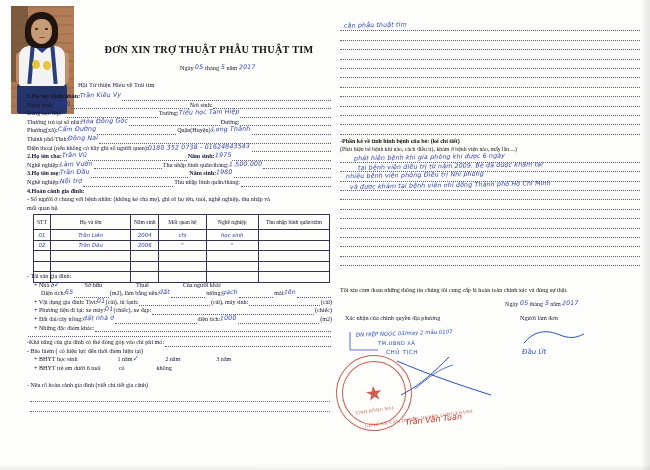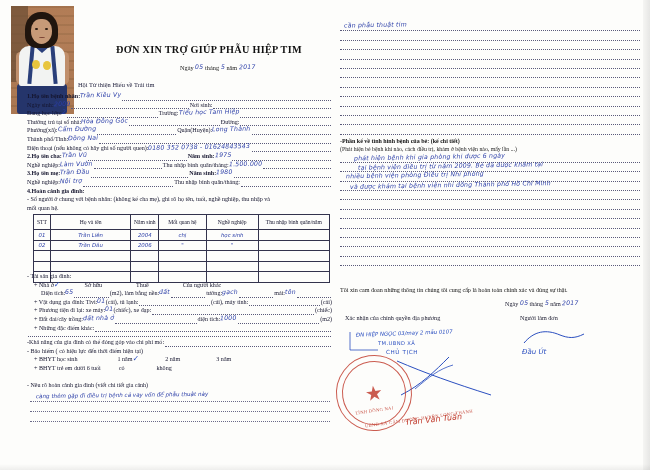--- a/index.html
+++ b/index.html
@@ -120,21 +120,21 @@
     <div class="ph-logo1"></div>
     <div class="ph-logo2"></div>
     <div class="ph-neck"></div>
     <div class="ph-hair"></div>
     <div class="ph-face"></div>
     <div class="ph-eye1"></div>
     <div class="ph-eye2"></div>
     <div class="ph-mouth"></div>
   </div>
 
-  <div class="title">ĐƠN XIN TRỢ GIÚP PHẪU HIỆP TIM</div>
+  <div class="title">ĐƠN XIN TRỢ THUẬT PHẪU THUẬT TIM</div>
   <div class="datehdr">
     <span>Ngày</span>
     <span class="hw">05</span>
     <span>tháng</span>
     <span class="hw">5</span>
     <span>năm</span>
     <span class="hw">2017</span>
   </div>
   <div class="orgline">Hội Từ thiện Hiểu về Trái tim</div>
 
@@ -380,23 +380,20 @@
       <span style="width:18px"></span>
       <span>có</span>
       <span style="width:32px"></span>
       <span>không</span>
     </div>
   </div>
 
   <div style="position:absolute;left:27px;top:382px;font-size:6px;color:#15152e;">- Nêu rõ hoàn cảnh gia đình (viết chi tiết gia cảnh)</div>
 
   <div class="bottomhw">
-    <div class="bhline">
-        <span class="t">càng thêm gặp đi điều trị bệnh cả vay vốn để phẫu thuật này</span>
-      </div>
     <div class="bhline"></div>
     <div class="bhline"></div>
   </div>
 
   <div class="rightcol">
     <div class="rline">
       <span class="hw" style="position:absolute;left:4px;top:-1px;">cần phẫu thuật tim</span>
     </div>
     <div class="rline"></div>
     <div class="rline"></div>

